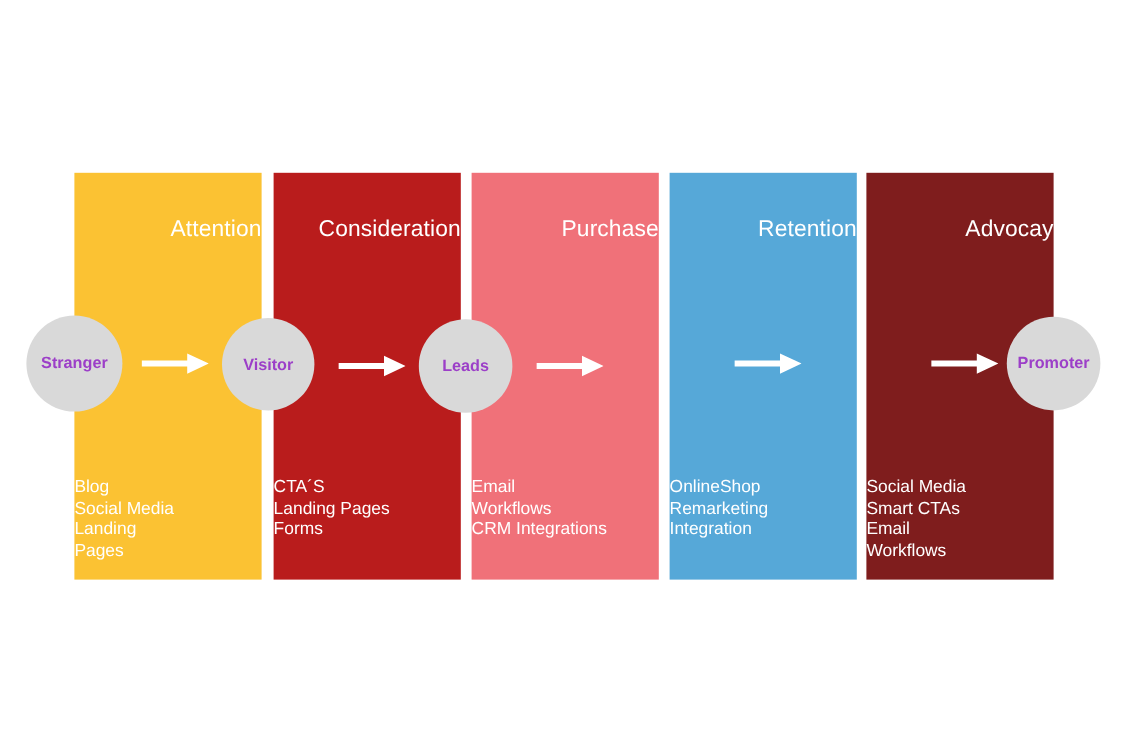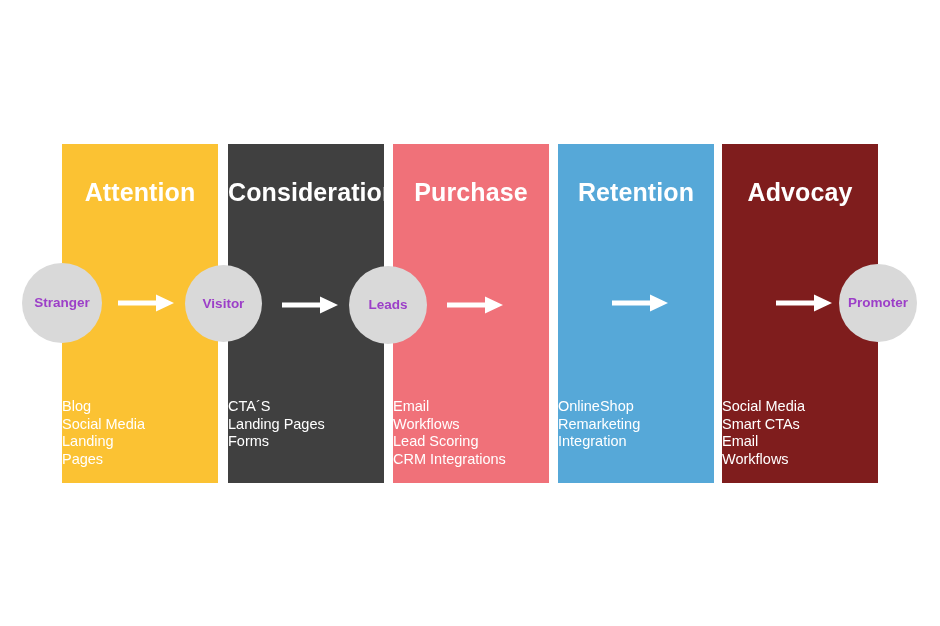--- a/index.html
+++ b/index.html
@@ -25,24 +25,24 @@
     position: absolute;
     top: 144px;
     height: 339px;
     box-sizing: border-box;
   }
   .stage-title {
     position: absolute;
     top: 37px;
     left: 0;
     right: 0;
-    text-align: center;
+    text-align: right;
     color: #ffffff;
-    font-size: 25px;
-    font-weight: bold;
+    font-size: 19px;
+    font-weight: normal;
     letter-spacing: 0.1px;
     line-height: 22px;
   }
   .stage-items {
     position: absolute;
     left: 0;
     right: 0;
     top: 254px;
     text-align: left;
     color: #ffffff;
@@ -84,35 +84,34 @@
   <div class="stage" style="left:62px;  width:156px; background:#fbc233;">
     <div class="stage-title">Attention</div>
     <div class="stage-items">
       <span class="stage-item">Blog</span>
       <span class="stage-item">Social Media</span>
       <span class="stage-item">Landing</span>
       <span class="stage-item">Pages</span>
     </div>
   </div>
 
-  <div class="stage" style="left:228px; width:156px; background:#404040;">
+  <div class="stage" style="left:228px; width:156px; background:#b91c1c;">
     <div class="stage-title">Consideration</div>
     <div class="stage-items">
       <span class="stage-item">CTA´S</span>
       <span class="stage-item">Landing Pages</span>
       <span class="stage-item">Forms</span>
     </div>
   </div>
 
   <div class="stage" style="left:393px; width:156px; background:#f07179;">
     <div class="stage-title">Purchase</div>
     <div class="stage-items">
       <span class="stage-item">Email</span>
       <span class="stage-item">Workflows</span>
-      <span class="stage-item">Lead Scoring</span>
       <span class="stage-item">CRM Integrations</span>
     </div>
   </div>
 
   <div class="stage" style="left:558px; width:156px; background:#56a8d8;">
     <div class="stage-title">Retention</div>
     <div class="stage-items">
       <span class="stage-item">OnlineShop</span>
       <span class="stage-item">Remarketing</span>
       <span class="stage-item">Integration</span>

